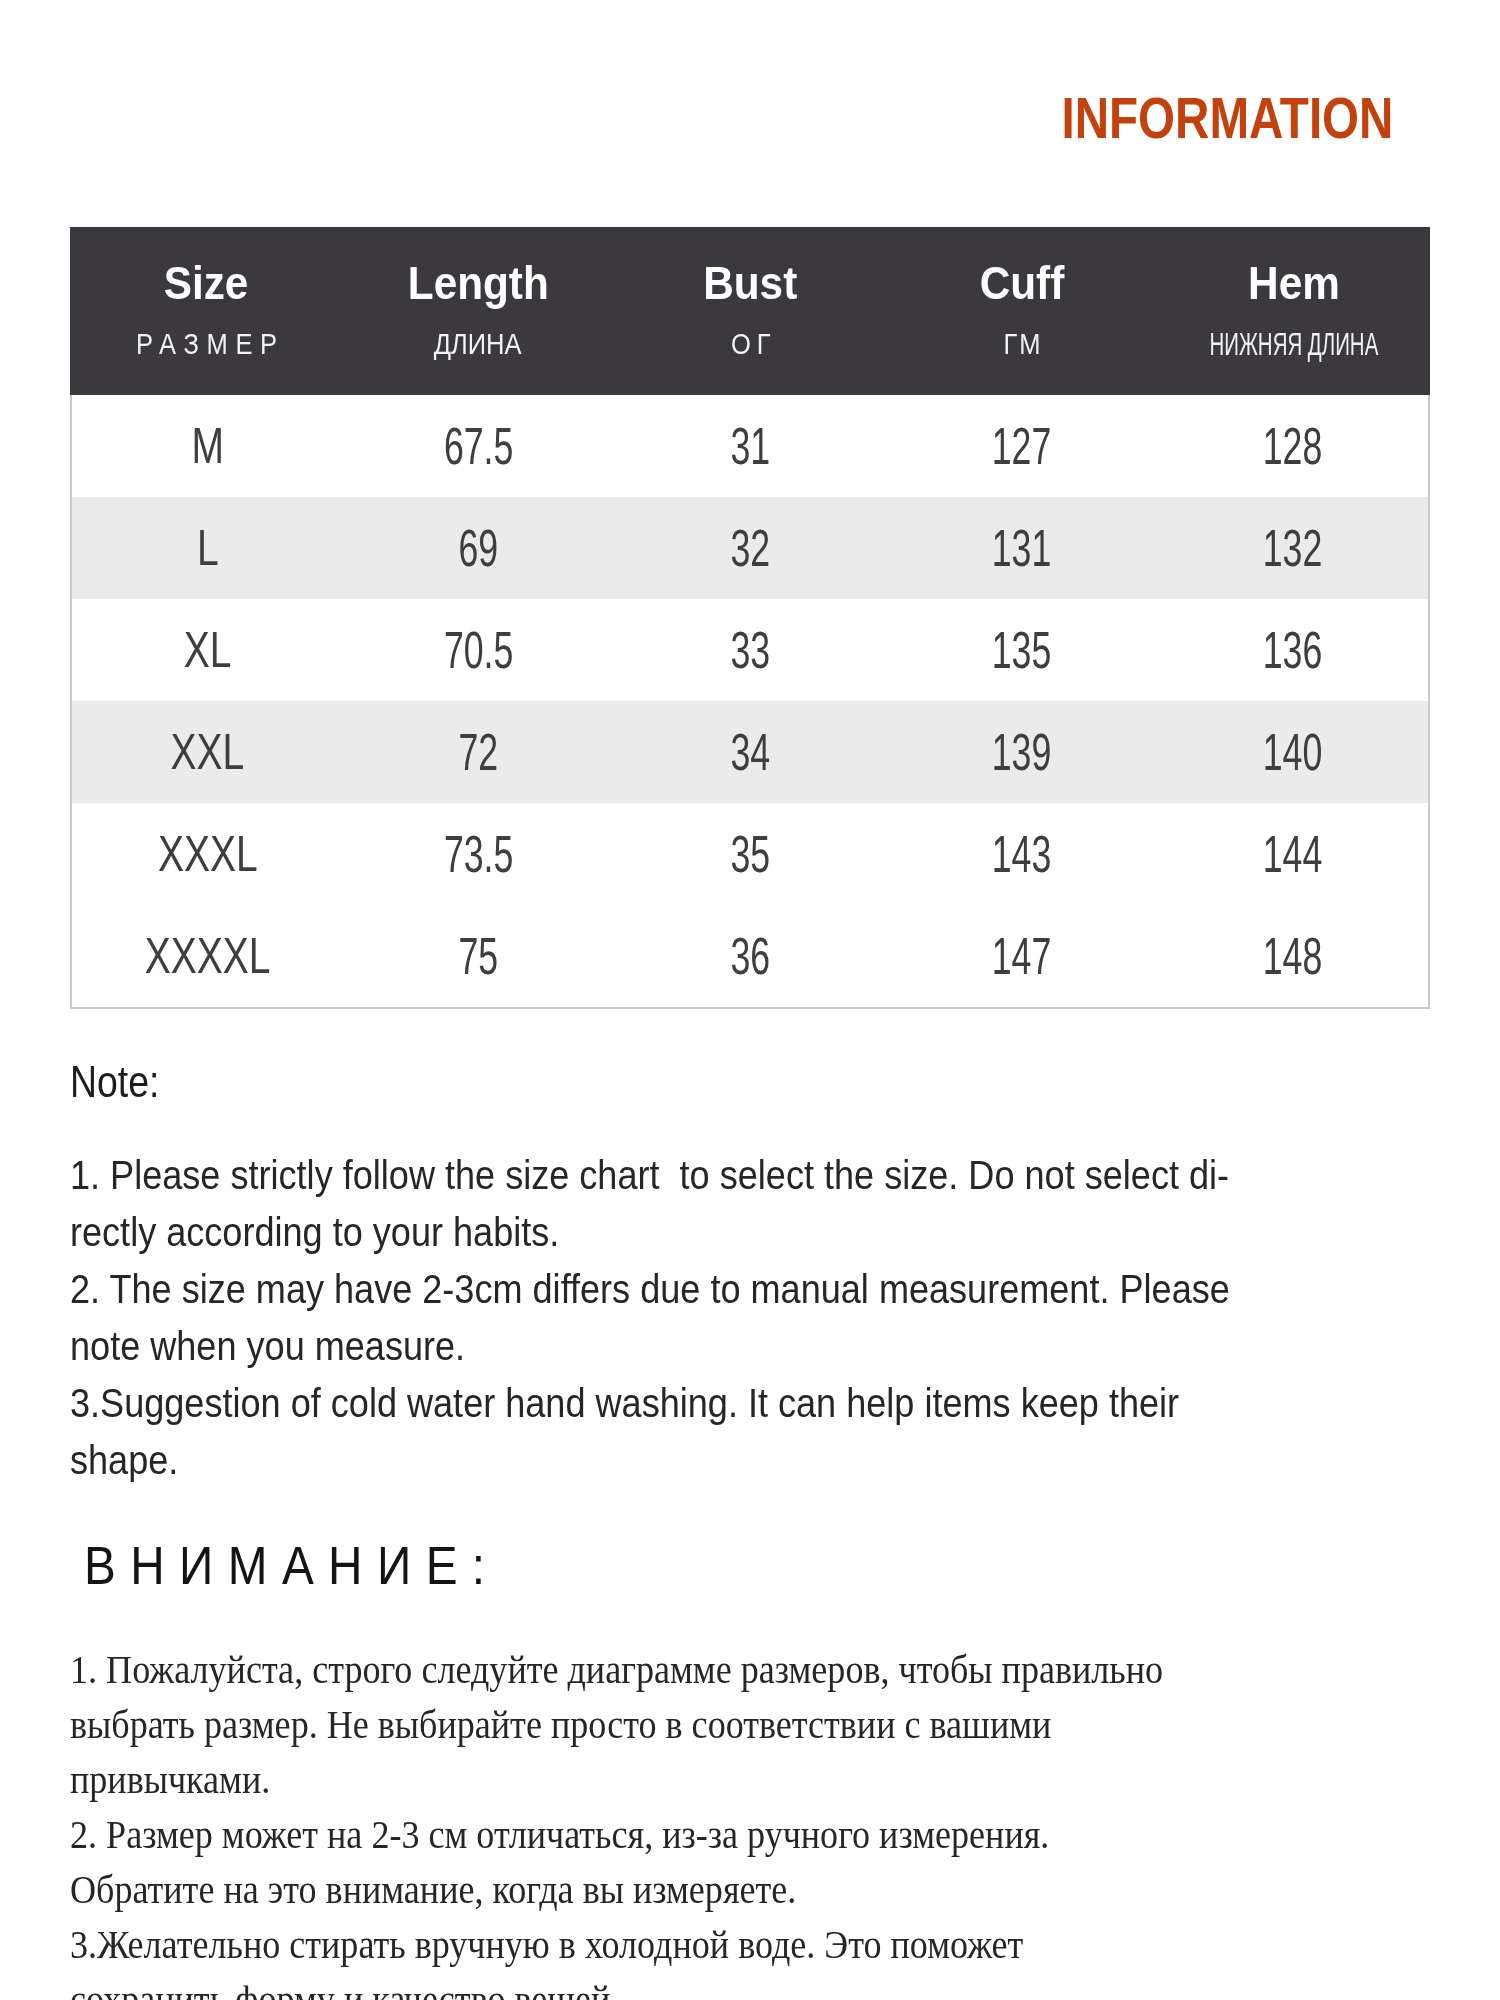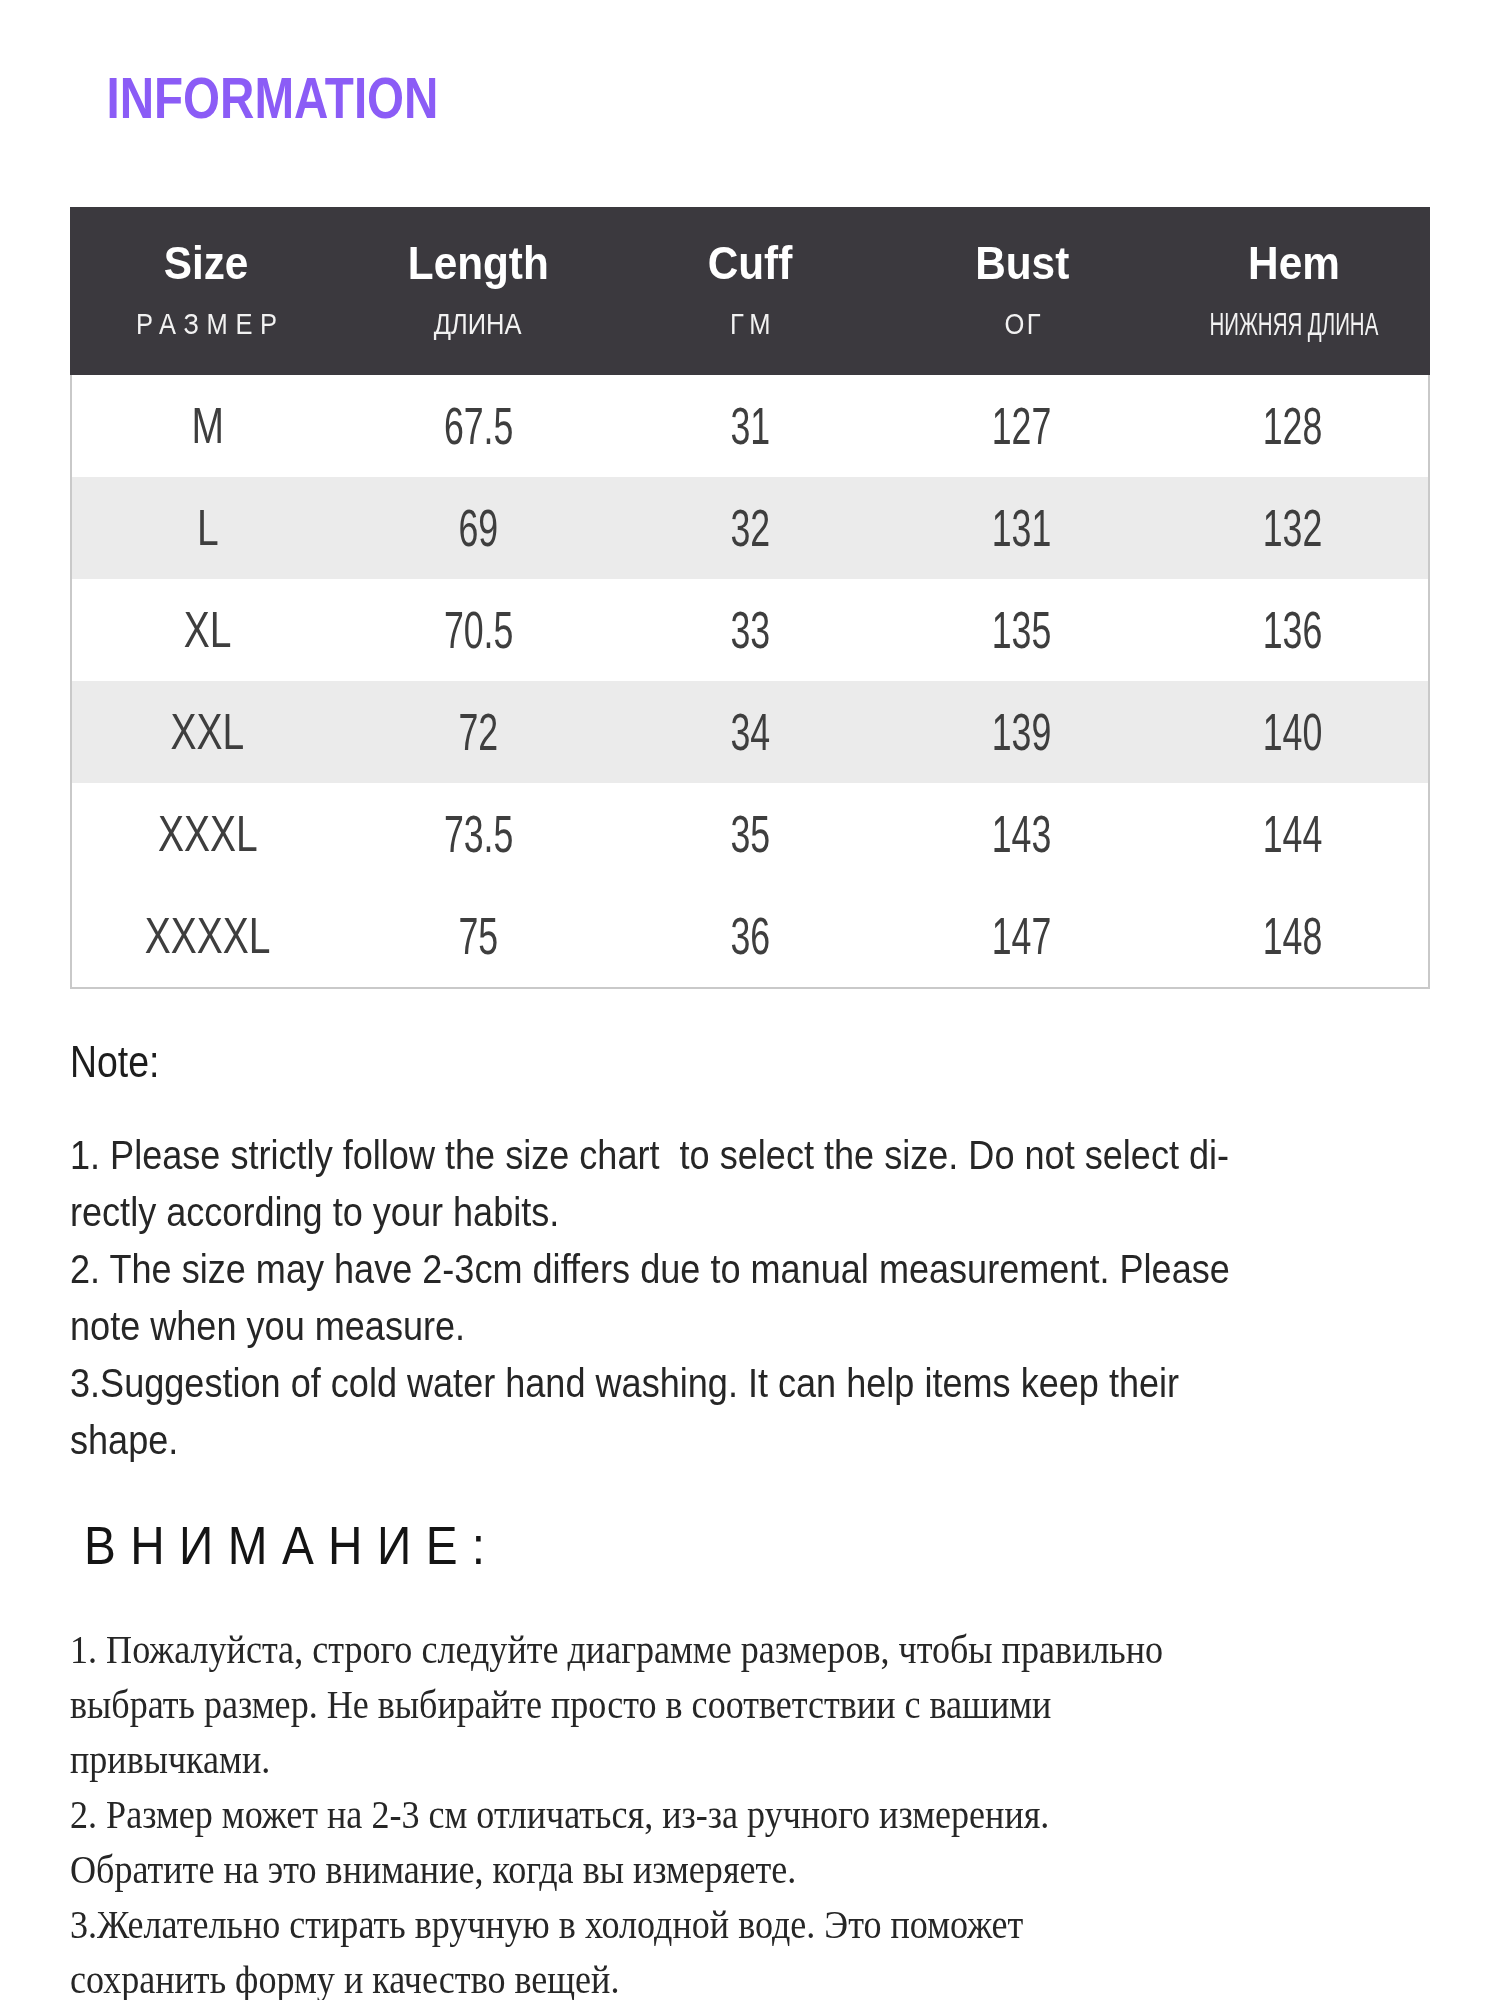--- a/index.html
+++ b/index.html
@@ -16,24 +16,24 @@
     width: 1500px; height: 2000px;
     background: #ffffff;
     font-family: "Liberation Sans", "DejaVu Sans", sans-serif;
     color: var(--body-text);
     overflow: hidden;
   }
   .page { padding: 0 70px; }
 
   
   .title {
-    margin: 0; padding-top: 64px;
-    text-align: left;
+    margin: 0; padding-top: 84px;
+    text-align: right;
     font-size: 58px; font-weight: bold;
-    color: #8b5cf6;
+    color: #c2410c;
   }
   .title-inner { display: inline-block; transform: scaleX(0.82); }
 
   
   .size-table {
     margin-top: 76px;
     border: 2px solid var(--border);
     border-top: none;
   }
   .thead {
@@ -124,26 +124,26 @@
     <div class="thead">
       <div class="th">
         <span class="en">Size</span>
         <span class="ru">РАЗМЕР</span>
       </div>
       <div class="th">
         <span class="en">Length</span>
         <span class="ru">ДЛИНА</span>
       </div>
       <div class="th">
+        <span class="en">Bust</span>
+        <span class="ru">ОГ</span>
+      </div>
+      <div class="th">
         <span class="en">Cuff</span>
         <span class="ru">ГМ</span>
-      </div>
-      <div class="th">
-        <span class="en">Bust</span>
-        <span class="ru">ОГ</span>
       </div>
       <div class="th">
         <span class="en">Hem</span>
         <span class="ru">НИЖНЯЯ ДЛИНА</span>
       </div>
     </div>
 
     <div class="tbody">
       <div class="tr">
         <div class="td"><span class="size-val">M</span></div>

